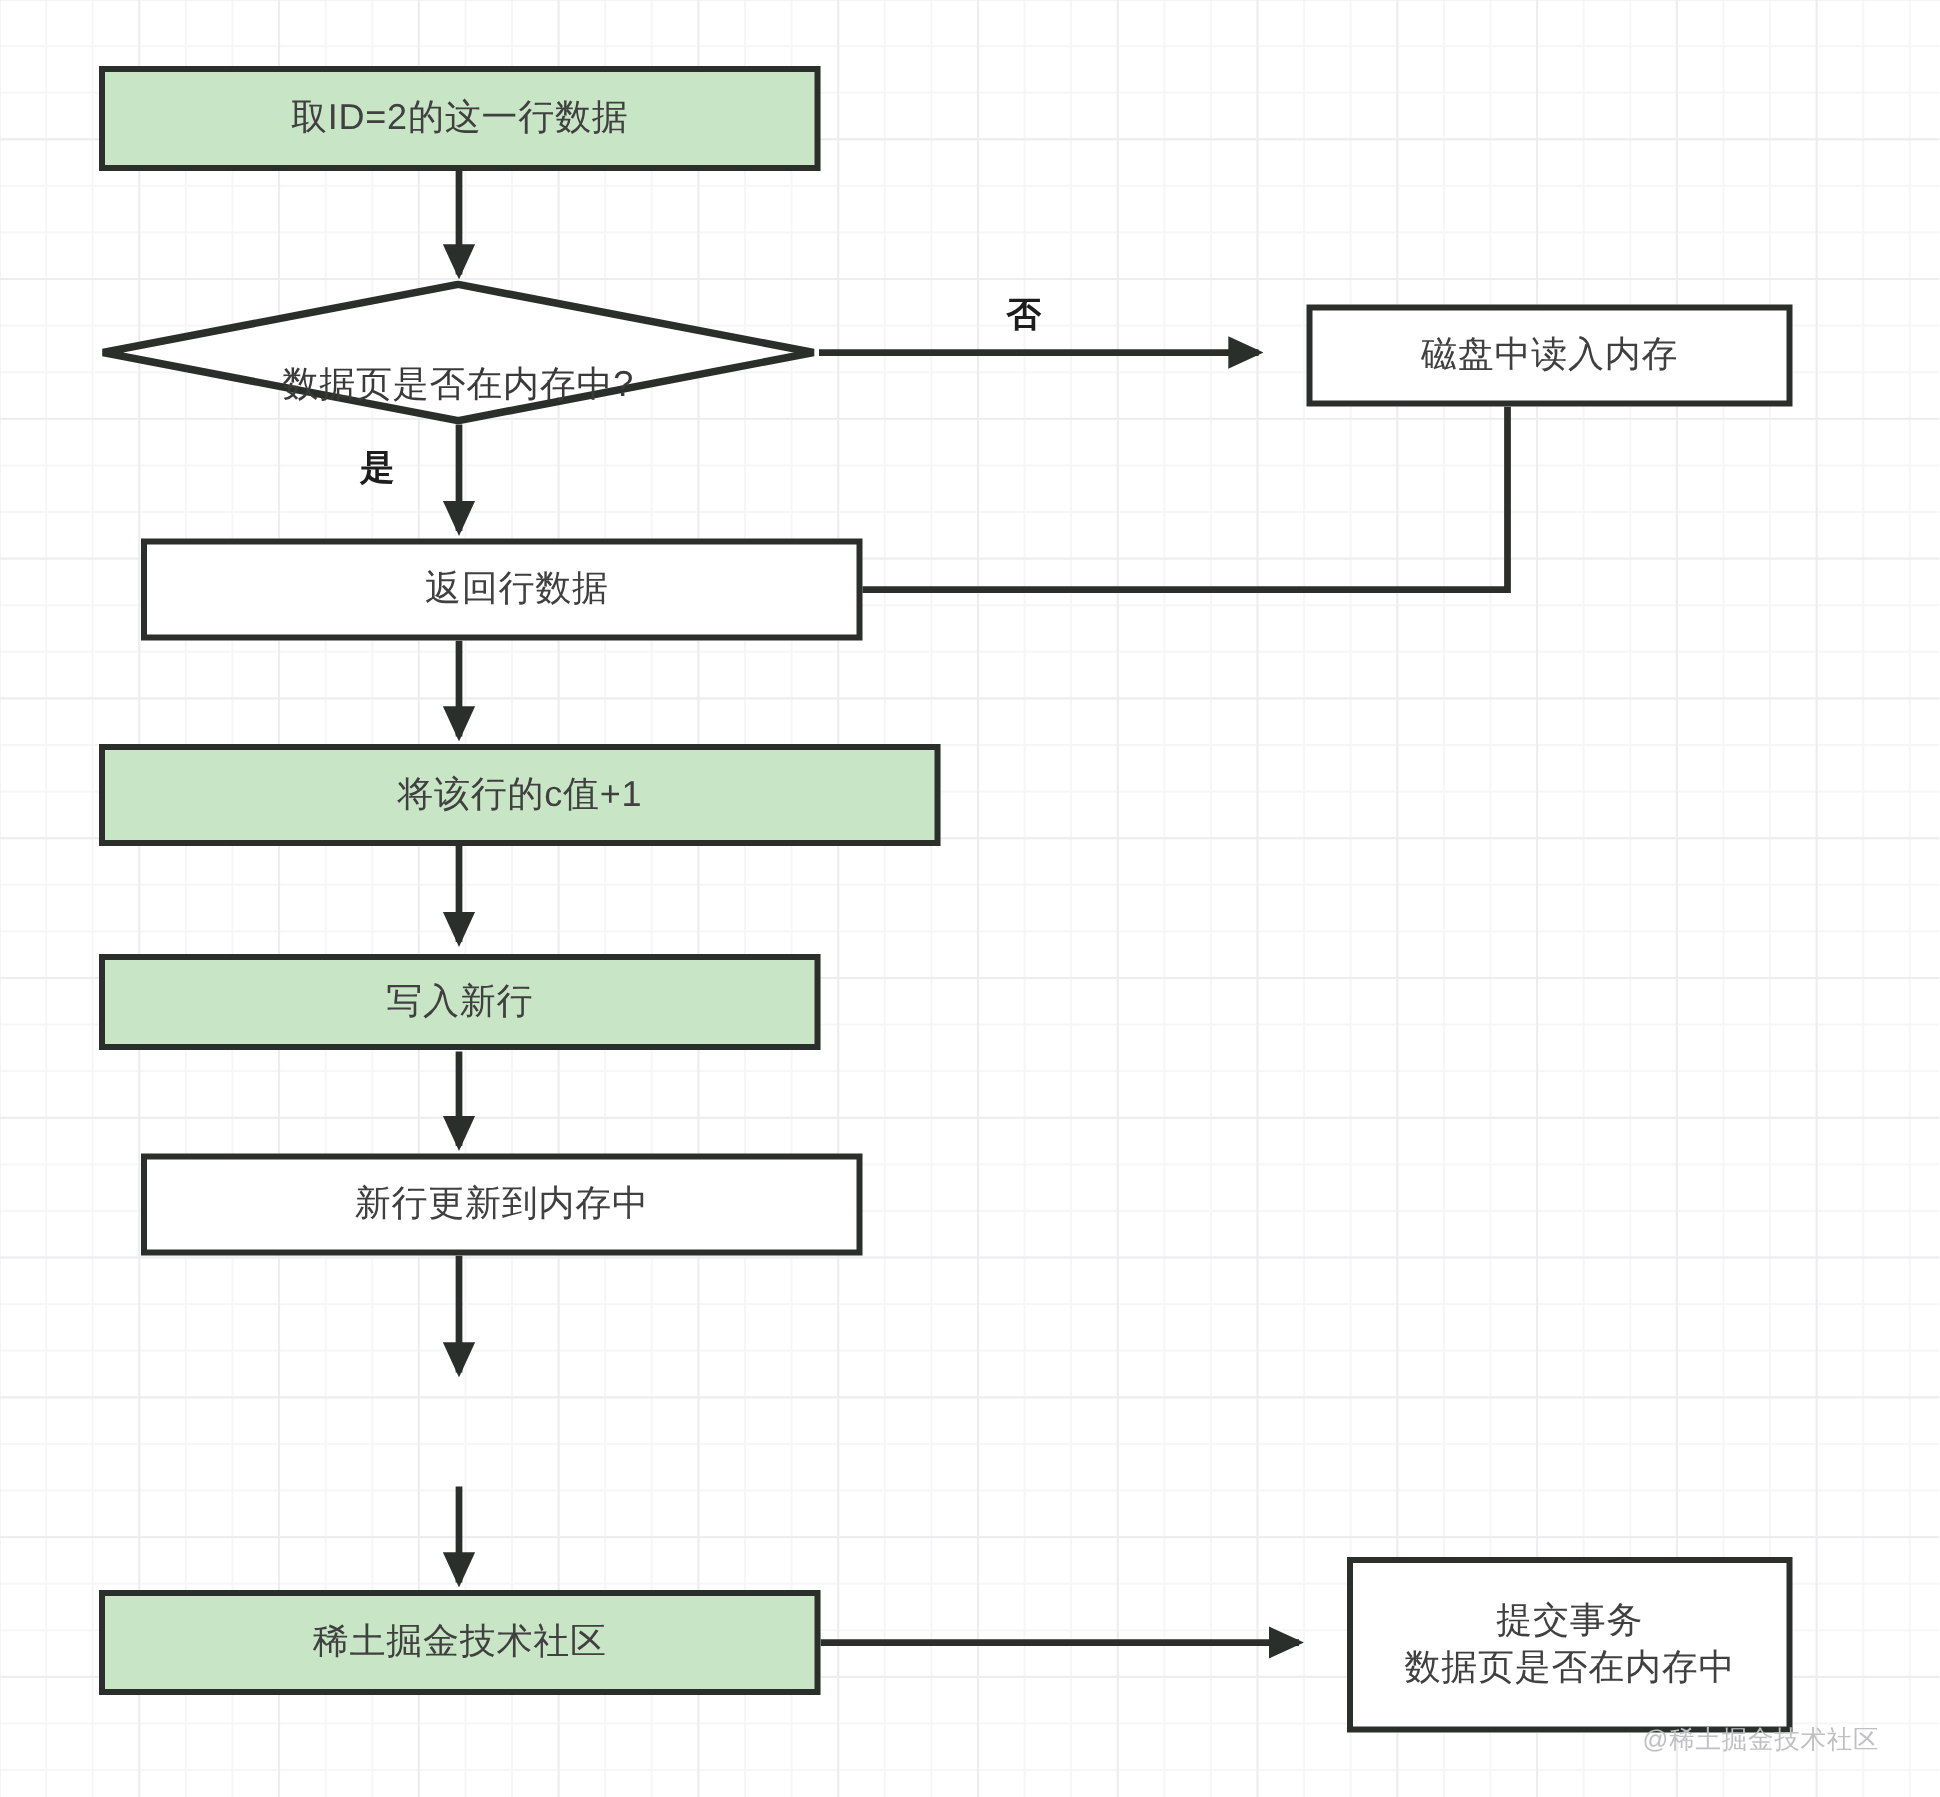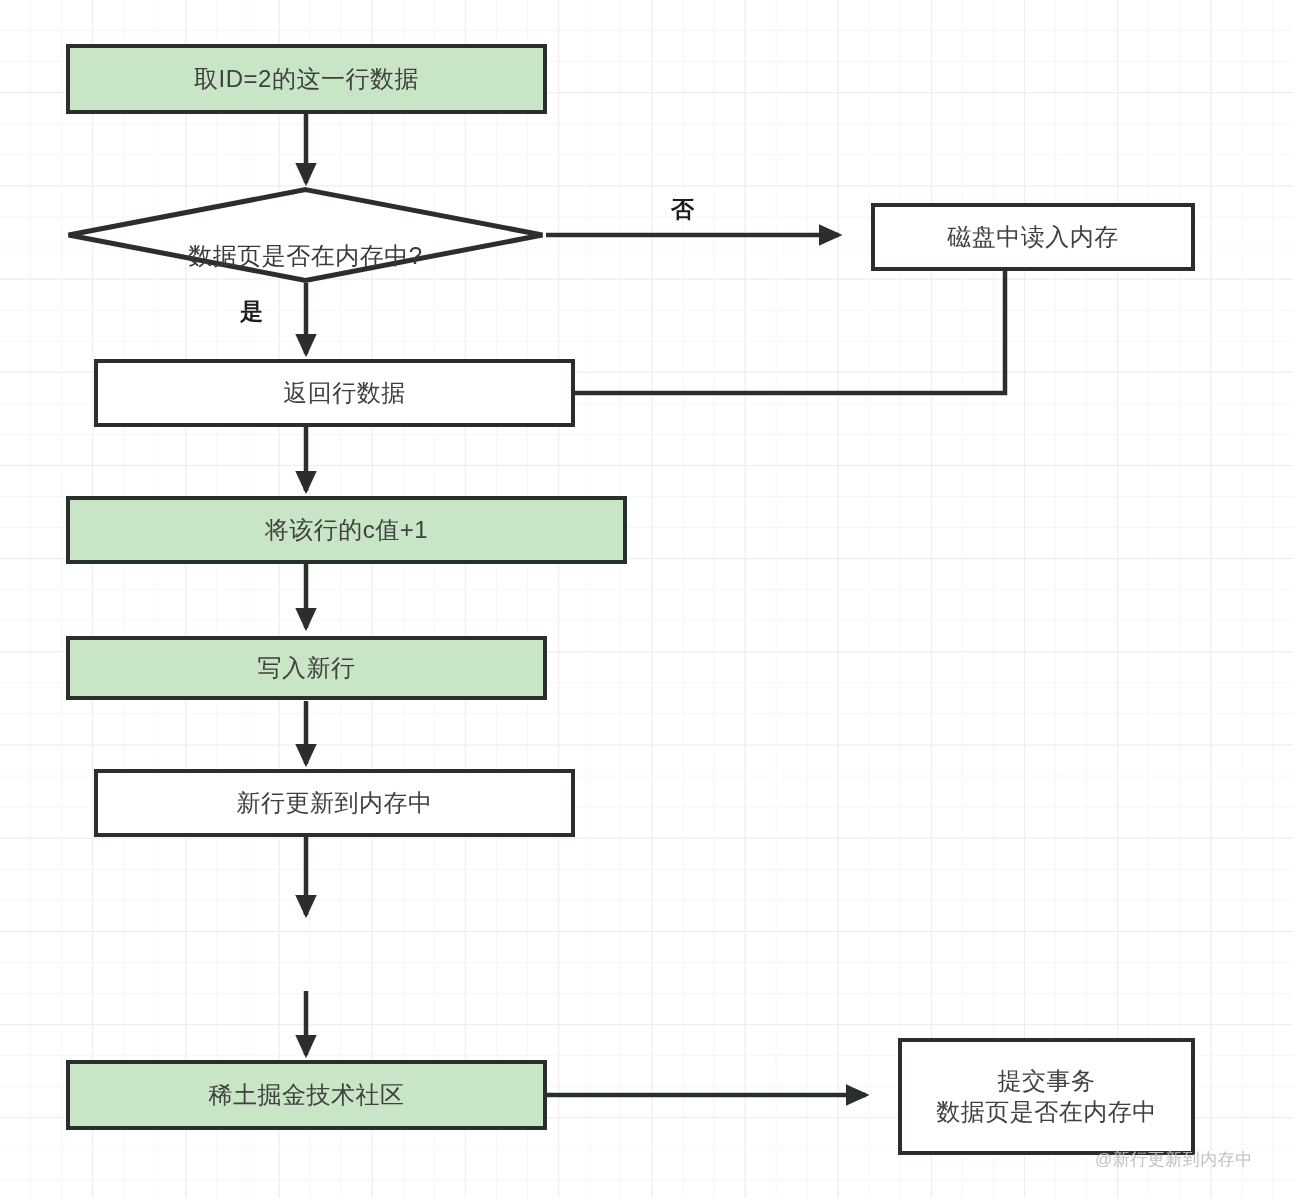--- a/index.html
+++ b/index.html
@@ -145,15 +145,15 @@
 
 
   <div class="node fill-green" style="left:66px; top:1060px; width:481px; height:70px;">稀土掘金技术社区</div>
 
   <div class="node fill-white" style="left:870px; top:1038px; width:297px; height:117px;">提交事务
 数据页是否在内存中</div>
 
   <div class="edge-label" style="left:671px; top:194px;">否</div>
   <div class="edge-label" style="left:240px; top:296px;">是</div>
 
-  <div class="watermark" style="left:1095px; top:1148px;">@新行更新到内存中</div>
+  <div class="watermark" style="left:1095px; top:1148px;">@稀土掘金技术社区</div>
 
 </div>
 
 </body></html>

